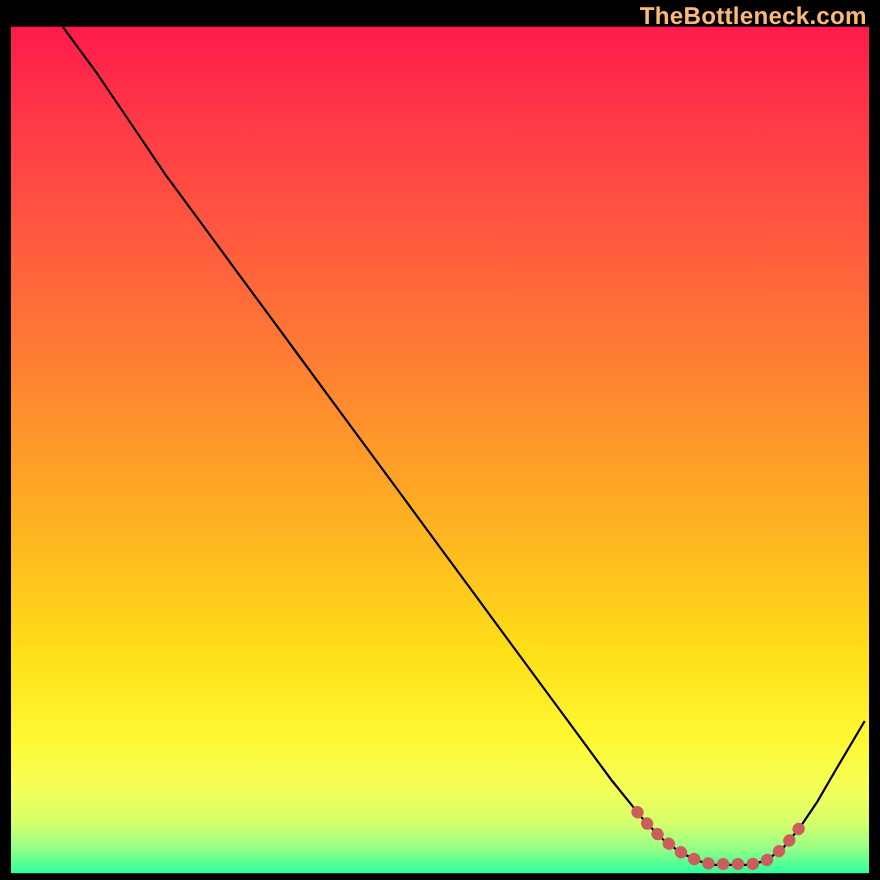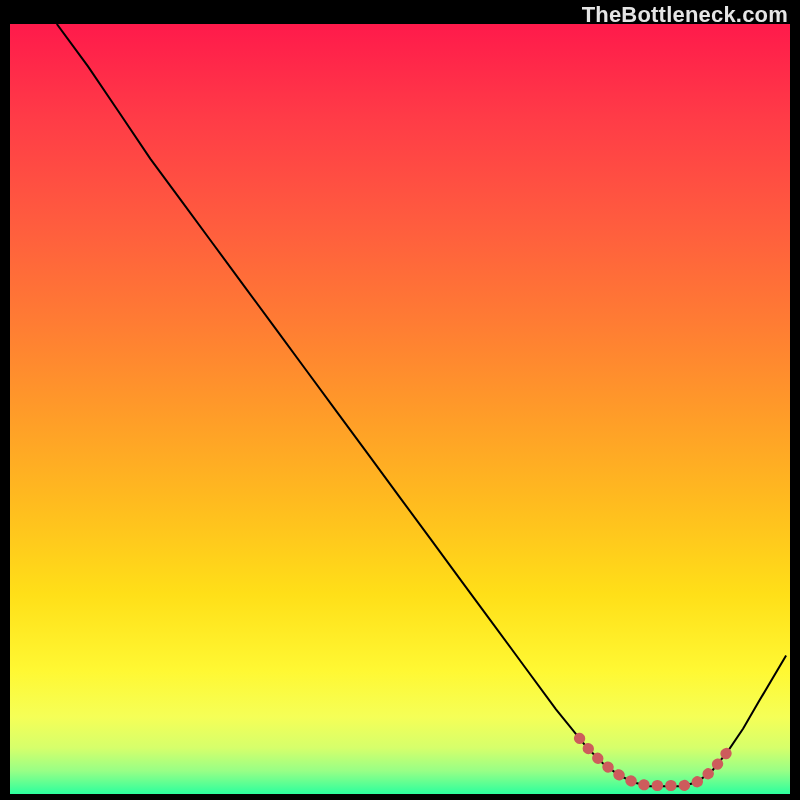--- a/index.html
+++ b/index.html
@@ -23,21 +23,21 @@
     position: absolute;
     left: 0;
     top: 0;
     width: 780px;
     height: 770px;
   }
   .watermark {
     position: absolute;
     top: 2px;
     right: 12px;
-    color: #e5e5e5;
+    color: #fdba74;
     font-size: 22px;
     font-weight: 600;
     letter-spacing: 0.2px;
   }
   svg { display: block; }
 </style>
 </head>
 <body>
 
 <div class="watermark">TheBottleneck.com</div>

